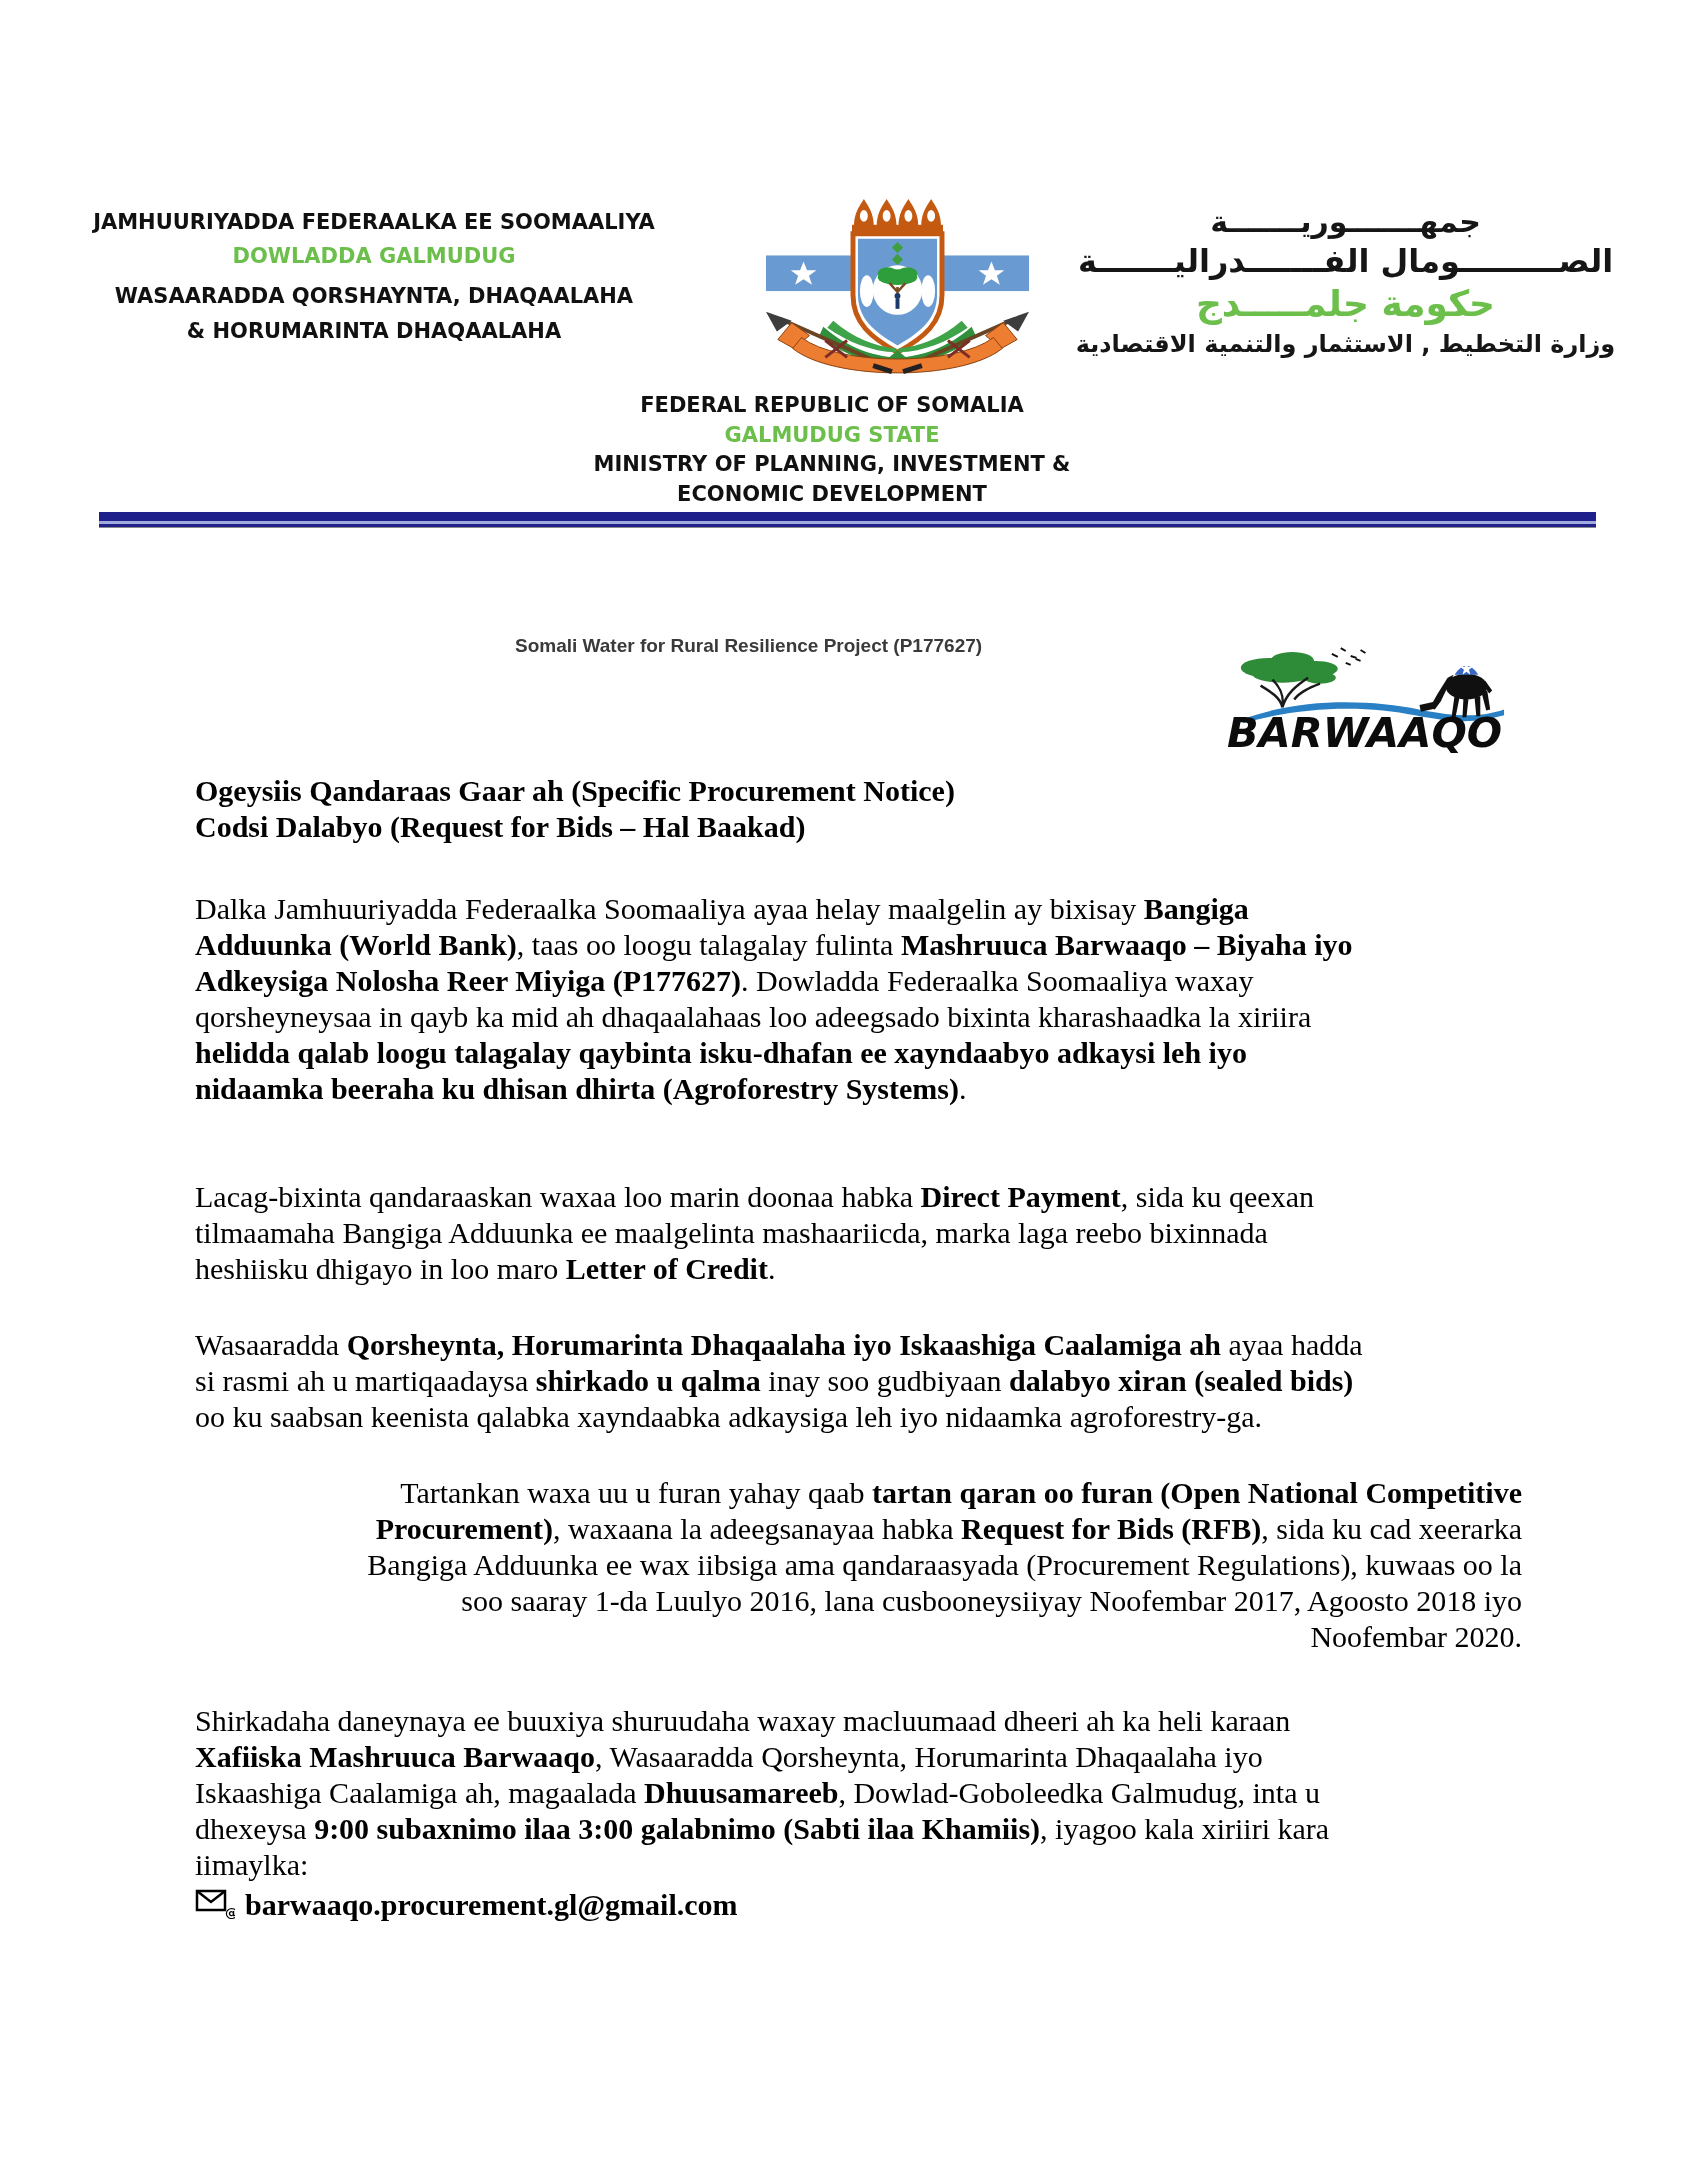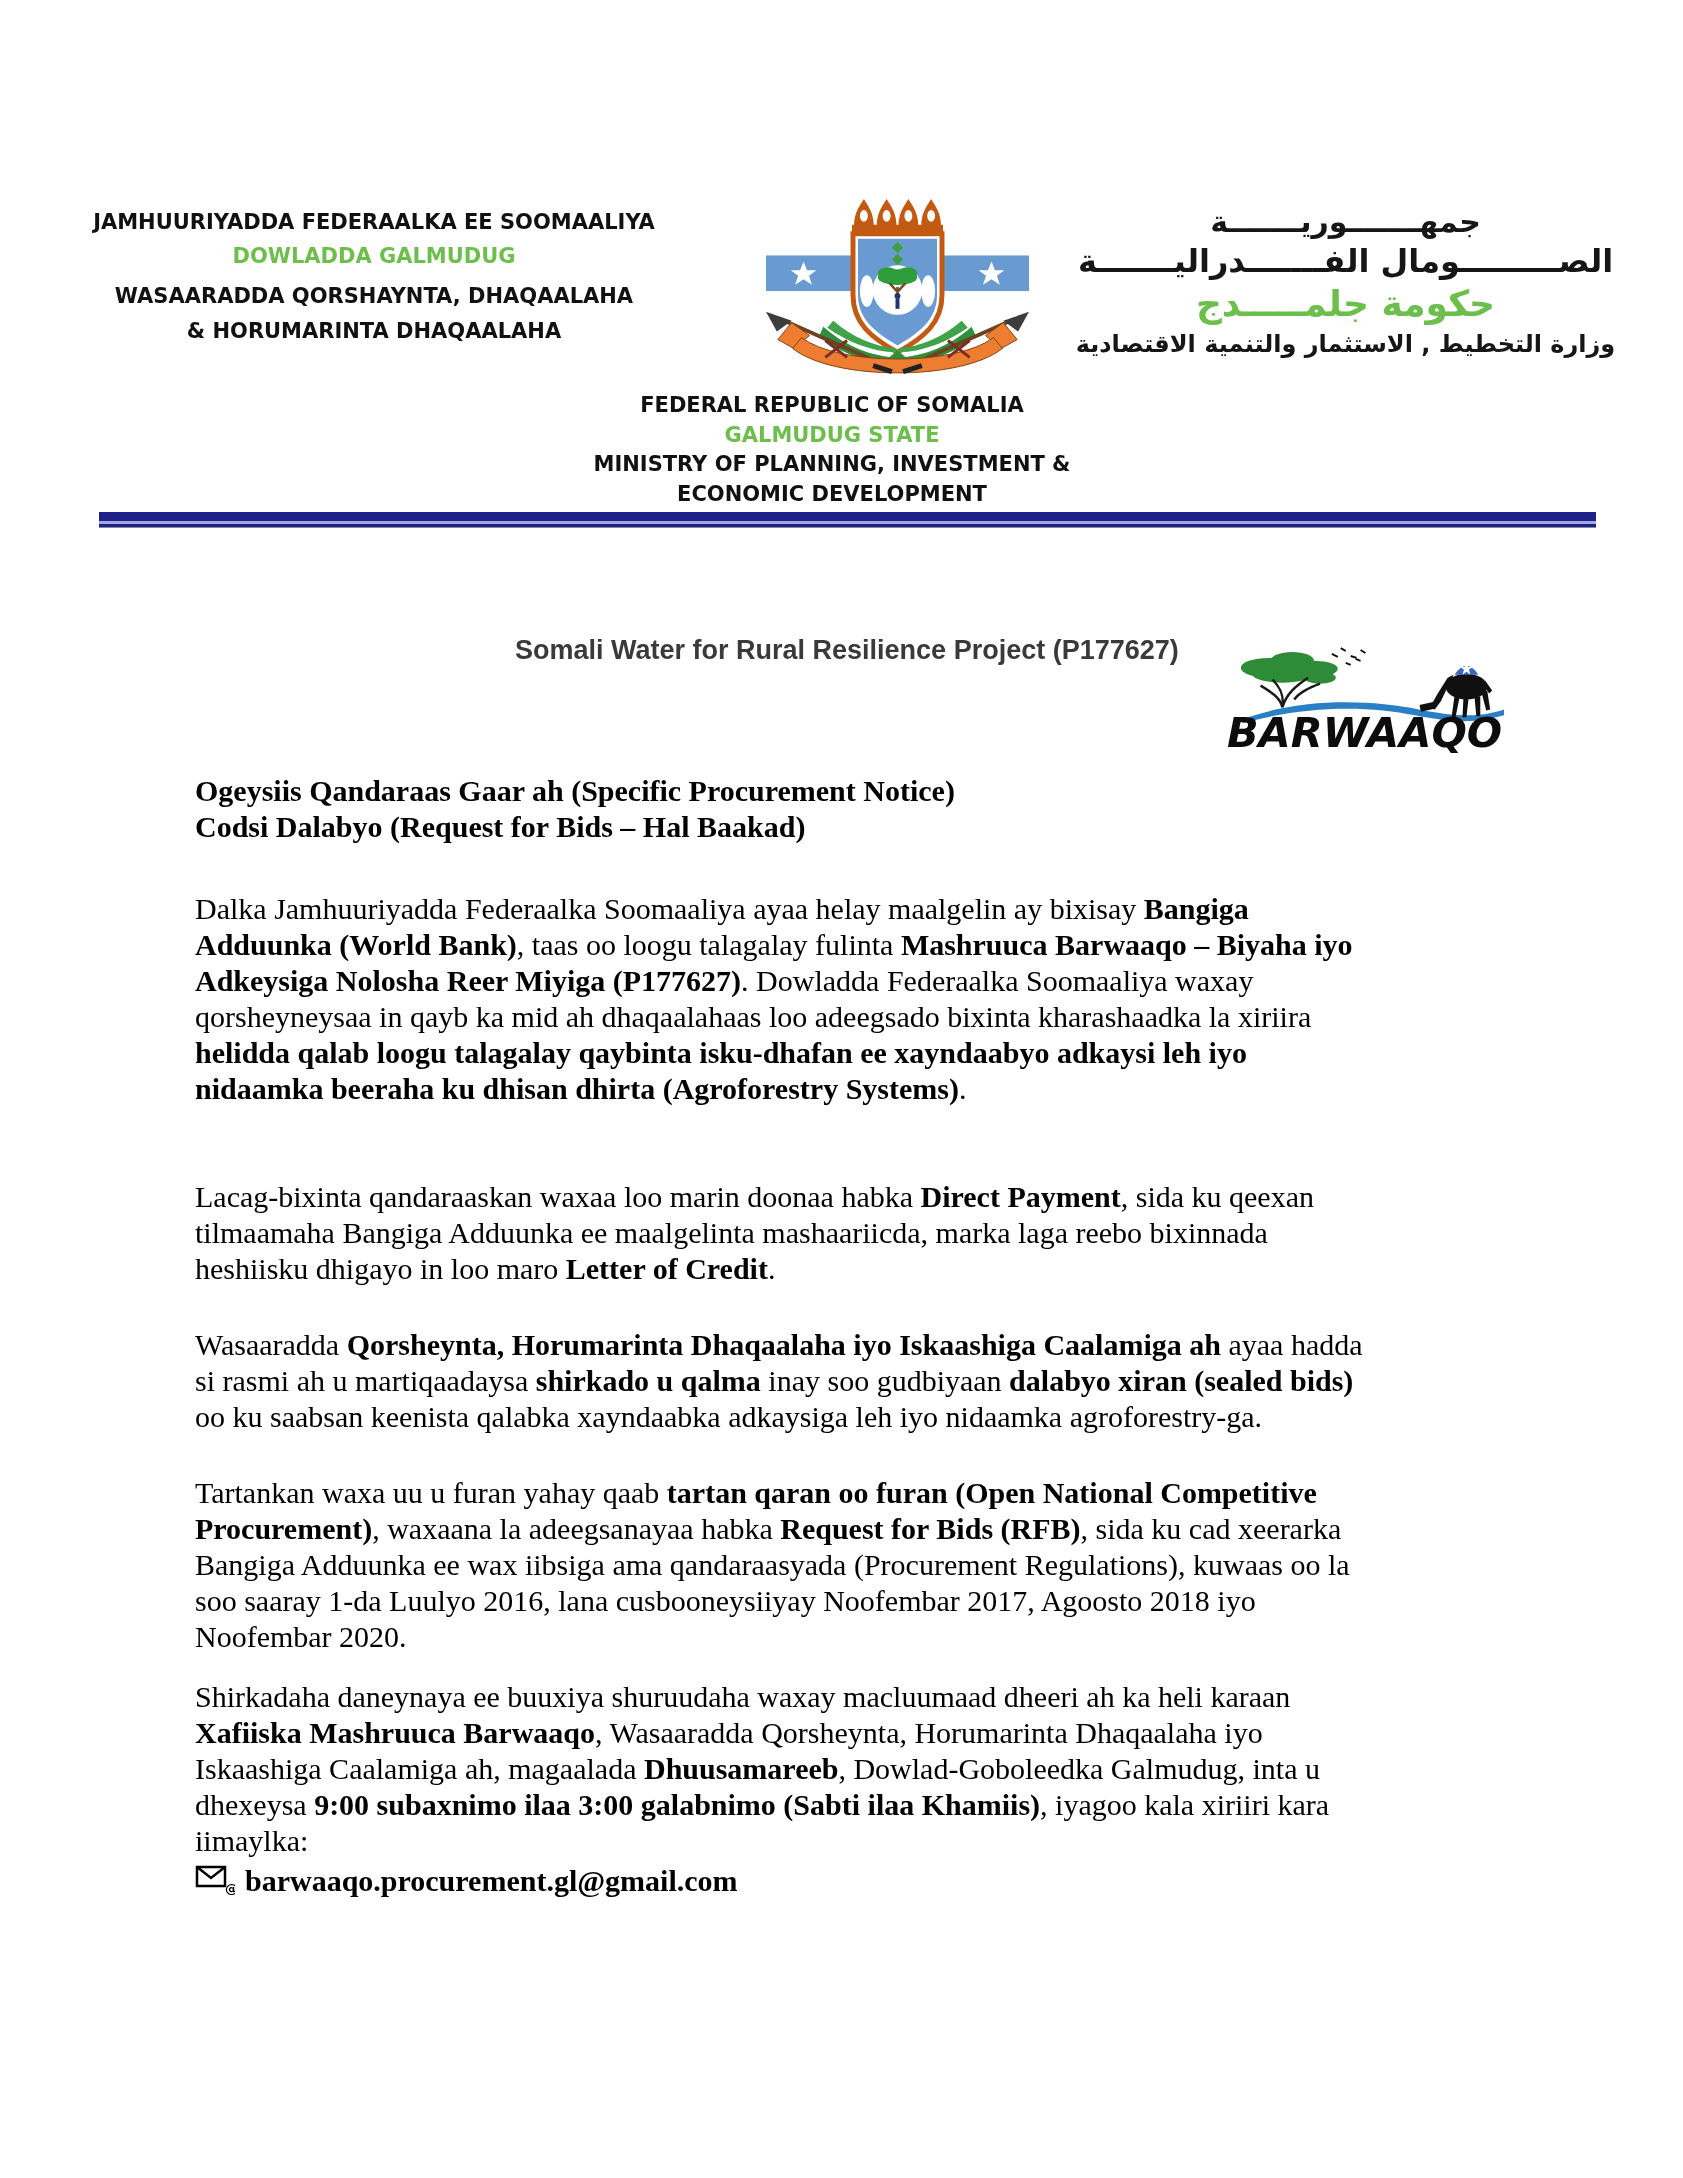--- a/index.html
+++ b/index.html
@@ -45,34 +45,34 @@
 
   .divider { position:absolute; left:99px; top:512px; width:1497px; }
   .divider .bar1 { height:9px;  background:#20208a; }
   .divider .bar2 { height:3px;  background:#9fabde; }
   .divider .bar3 { height:3px;  background:#20208a; border-bottom:1px solid #8a8a8a; }
 
   
   .proj-title {
     position:absolute; left:515px; top:635px;
     font-family:"Liberation Sans", sans-serif; font-weight:bold;
-    font-size:27px; color:#3a3a3a; white-space:nowrap;
+    font-size:19px; color:#3a3a3a; white-space:nowrap;
   }
   .logo { position:absolute; left:1221px; top:644px; }
 
   
   .notice {
     position:absolute; left:195px; top:773px; width:1327px;
     font-size:30px; line-height:36px;
   }
   .tline { white-space:nowrap; }
   .notice-heading { font-weight:bold; margin:0 0 46px 0; }
   .para { margin:0 0 40px 0; }
   .para.gap-xl { margin-bottom:72px; }
-  .para.gap-lg { margin-bottom:24px; }
+  .para.gap-lg { margin-bottom:48px;text-align:right; }
   .para.gap-0  { margin-bottom:0; }
   b { font-weight:bold; }
 
   .email-row { margin-top:4px; white-space:nowrap; }
   .email-row svg { vertical-align:-4px; margin-right:10px; }
   .email-addr { font-weight:bold; }
 </style>
 </head>
 <body>
 

